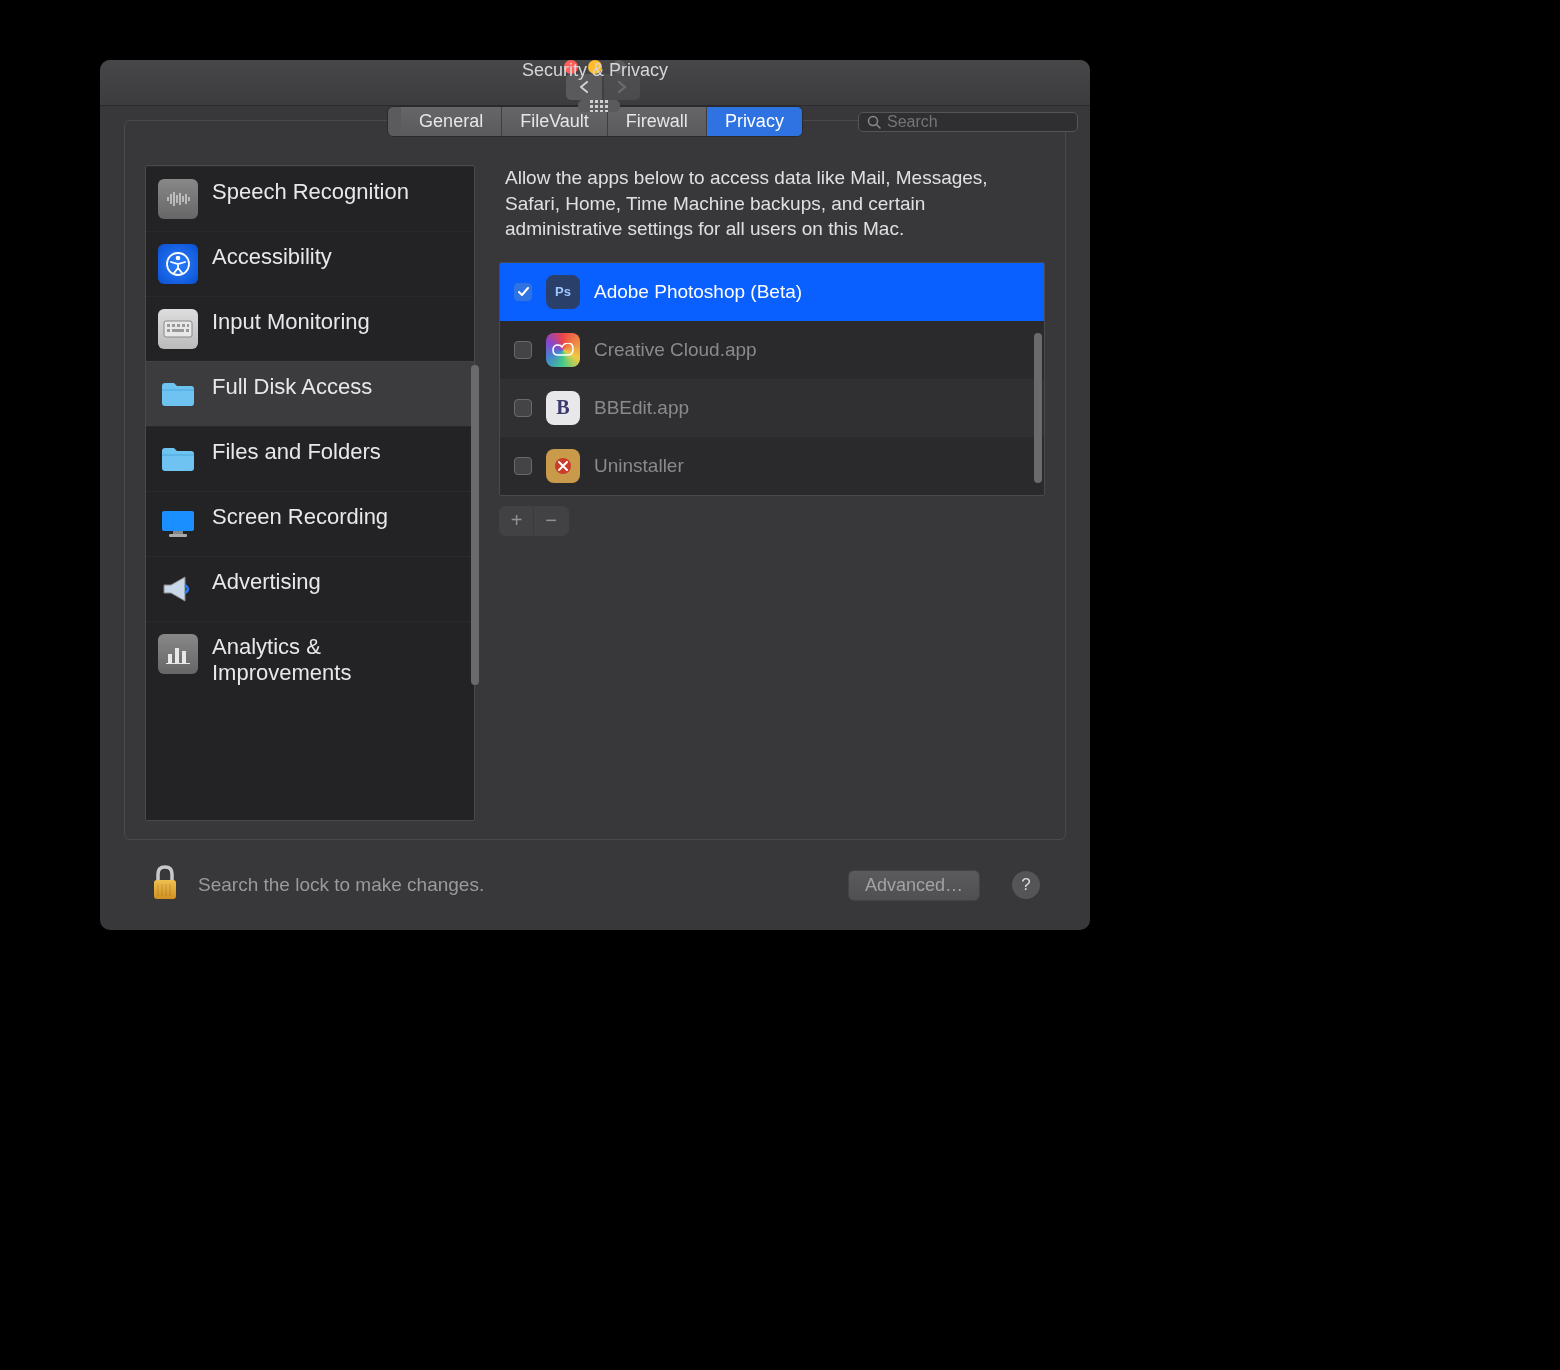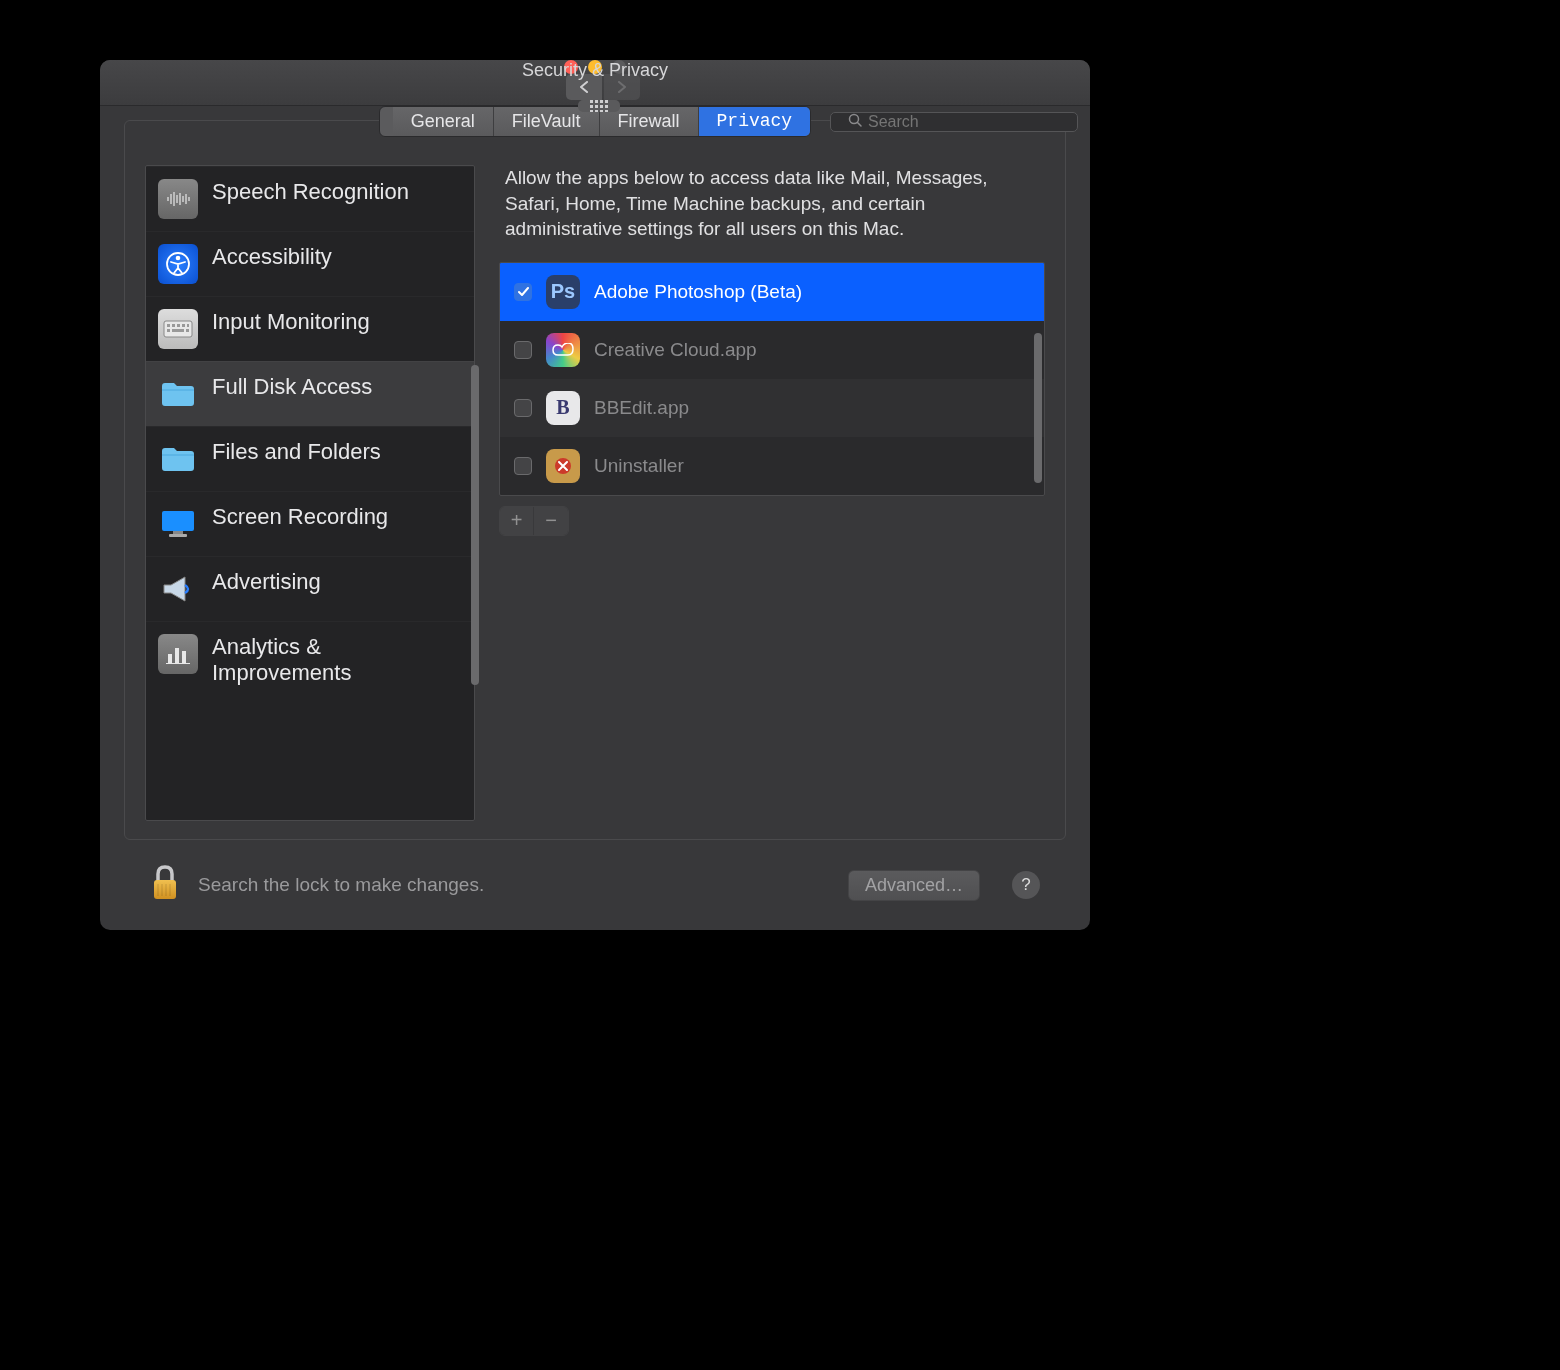--- a/index.html
+++ b/index.html
@@ -65,27 +65,27 @@
     position:absolute;
     left:0; right:0;
     text-align:center;
     font-weight:500;
     color:#d6d6d8;
     font-size:18px;
     pointer-events:none;
   }
   .search {
     margin-left:auto;
-    width: 248px;
+    width: 220px;
     height: 28px;
     background: #2f2f31;
     border: 1px solid #555557;
     border-radius: 5px;
-    display:flex; align-items:flex-start;
-    padding: 0 17px;
+    display:flex; align-items:center;
+    padding: 0 8px;
     color:#8a8a8c;
   }
   .search svg { flex: 0 0 auto; margin-right: 6px;}
   .search input {
     background: transparent; border: none; outline:none;
     color:#ddd; font-size: 16px; width: 100%;
   }
   .content-frame {
     flex:1;
     padding: 14px 24px 0 24px;
@@ -117,21 +117,20 @@
     padding: 4px 18px;
     font-size: 18px;
     color:#e6e6e8;
     border-right:1px solid #3e3e40;
     background: linear-gradient(#666668,#5a5a5c);
   }
   .tab:last-child { border-right:none;}
   .tab.active {
     background: #2f72e2;
     color:#fff;
-    font-family:Liberation Mono, monospace;
   }
   .panels {
     display:flex;
     gap: 24px;
     padding: 28px 20px 0 20px;
     flex:1;
     min-height:0;
   }
   .sidebar-wrap {
     width: 330px;
@@ -211,21 +210,21 @@
     display:flex; align-items:center; justify-content:center;
     flex:0 0 auto;
   }
   .chk.on {
     background:#2f72e2;
     border-color:#2f72e2;
   }
   .app-icon {
     width:34px; height:34px; border-radius:8px;
     display:flex; align-items:center; justify-content:center;
-    font-size:20px; font-weight:700;
+    font-size:13px; font-weight:700;
     flex:0 0 auto;
   }
   .app-scroll {
     position:absolute; right:2px; top:70px; width:8px; height:150px;
     background:#6a6a6c; border-radius:4px;
   }
   .addremove {
     display:flex;
     margin-top:10px;
     border-radius:6px;

